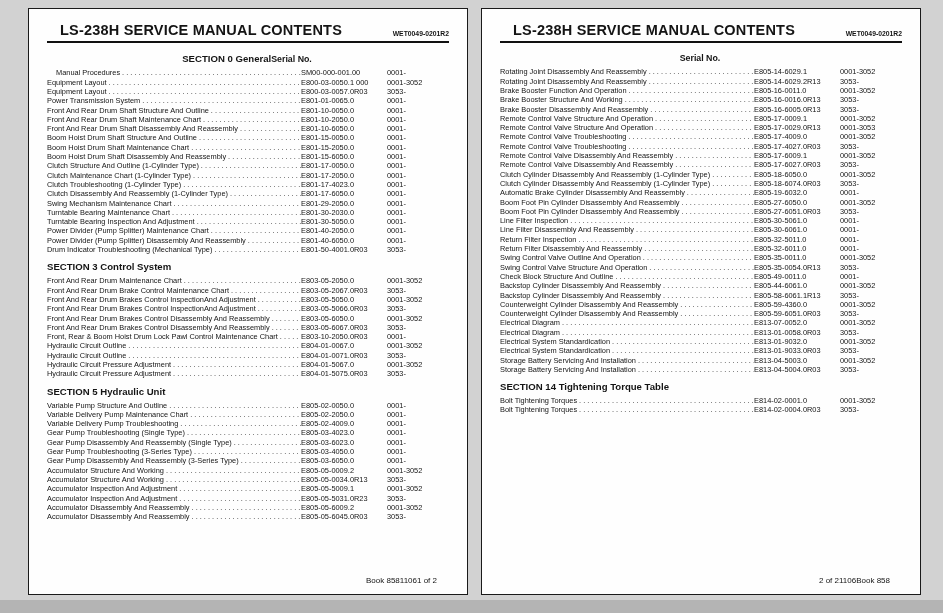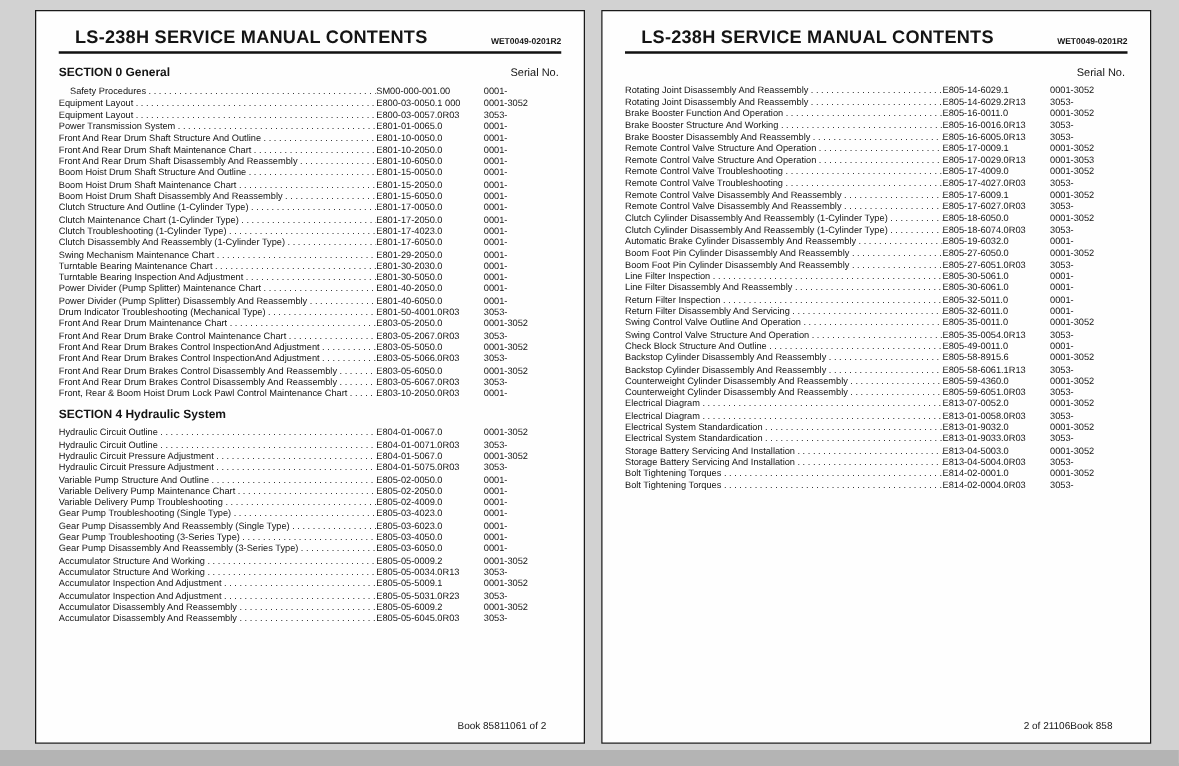--- a/index.html
+++ b/index.html
@@ -16,23 +16,23 @@
     padding:13px 18px 0 18px;
   }
   .page-left{left:28px;}
   .page-right{left:481px;}
   .hdr{display:flex;align-items:flex-end;justify-content:space-between;text-align:center;}
   .page-title{font-size:14.5px;font-weight:bold;letter-spacing:.2px;margin-left:13px;white-space:nowrap;}
   .doc-number{font-size:6.8px;font-weight:bold;white-space:nowrap;padding-bottom:1px;}
   .hdr-rule{height:2.4px;background:#111;margin-top:3px;}
   .content{margin-top:10px;}
   .sec-head{display:flex;justify-content:space-between;align-items:baseline;margin:7px 0 4px 0;}
-  .sec-head.first{margin-top:9px;}
+  .sec-head.first{margin-top:9px;justify-content:center;}
   .sec-title{font-size:9.6px;font-weight:bold;}
-  .serial-label{font-size:8.8px;font-weight:normal;padding-right:2px;}
+  .serial-label{font-size:8.8px;font-weight:bold;padding-right:2px;}
   .row{display:flex;align-items:baseline;font-size:7.4px;line-height:9.3px;white-space:nowrap;}
   .row .t{flex:0 0 auto;}
   .row.indent .t{padding-left:9px;}
   .dots{flex:1 1 auto;overflow:hidden;padding:0 3px 0 2px;}
   .dots::after{content:". . . . . . . . . . . . . . . . . . . . . . . . . . . . . . . . . . . . . . . . . . . . . . . . . . . . . . . . . . . . . . . . . . . . . . . . . . . . . . . . . . . . . . . . . . . . . . . . . . . . . . . .";}
   .dots.hide::after{content:"";}
   .code{flex:0 0 86px;}
   .serial{flex:0 0 62px;}
   .footer{
     position:absolute;left:0;right:0;bottom:9px;
@@ -49,21 +49,21 @@
     <span class="doc-number">WET0049-0201R2</span>
   </div>
   <div class="hdr-rule"></div>
   <div class="content">
       <div class="section">
         <div class="sec-head first">
           <span class="sec-title">SECTION 0 General</span>
           <span class="serial-label">Serial No.</span>
         </div>
         <div class="row indent">
-          <span class="t">Safety Procedures</span>
+          <span class="t">Manual Procedures</span>
           <span class="dots"></span>
           <span class="code">SM00-000-001.00</span>
           <span class="serial">0001-</span>
         </div>
         <div class="row">
           <span class="t">Equipment Layout</span>
           <span class="dots"></span>
           <span class="code">E800-03-0050.1 000</span>
           <span class="serial">0001-3052</span>
         </div>
@@ -172,20 +172,23 @@
           <span class="serial">0001-</span>
         </div>
         <div class="row">
           <span class="t">Drum Indicator Troubleshooting (Mechanical Type)</span>
           <span class="dots"></span>
           <span class="code">E801-50-4001.0R03</span>
           <span class="serial">3053-</span>
         </div>
       </div>
       <div class="section">
+        <div class="sec-head">
+          <span class="sec-title">SECTION 3 Control System</span>
+        </div>
         <div class="row">
           <span class="t">Front And Rear Drum Maintenance Chart</span>
           <span class="dots"></span>
           <span class="code">E803-05-2050.0</span>
           <span class="serial">0001-3052</span>
         </div>
         <div class="row">
           <span class="t">Front And Rear Drum Brake Control Maintenance Chart</span>
           <span class="dots"></span>
           <span class="code">E803-05-2067.0R03</span>
@@ -216,49 +219,49 @@
           <span class="serial">3053-</span>
         </div>
         <div class="row">
           <span class="t">Front, Rear &amp; Boom Hoist Drum Lock Pawl Control Maintenance Chart</span>
           <span class="dots"></span>
           <span class="code">E803-10-2050.0R03</span>
           <span class="serial">0001-</span>
         </div>
       </div>
       <div class="section">
+        <div class="row">
+          <span class="t">Hydraulic Circuit Outline</span>
+          <span class="dots"></span>
+          <span class="code">E804-01-0067.0</span>
+          <span class="serial">0001-3052</span>
+        </div>
+        <div class="row">
+          <span class="t">Hydraulic Circuit Outline</span>
+          <span class="dots"></span>
+          <span class="code">E804-01-0071.0R03</span>
+          <span class="serial">3053-</span>
+        </div>
+        <div class="row">
+          <span class="t">Hydraulic Circuit Pressure Adjustment</span>
+          <span class="dots"></span>
+          <span class="code">E804-01-5067.0</span>
+          <span class="serial">0001-3052</span>
+        </div>
+        <div class="row">
+          <span class="t">Hydraulic Circuit Pressure Adjustment</span>
+          <span class="dots"></span>
+          <span class="code">E804-01-5075.0R03</span>
+          <span class="serial">3053-</span>
+        </div>
+      </div>
+      <div class="section">
         <div class="sec-head">
-          <span class="sec-title">SECTION 4 Hydraulic System</span>
-        </div>
-        <div class="row">
-          <span class="t">Hydraulic Circuit Outline</span>
-          <span class="dots"></span>
-          <span class="code">E804-01-0067.0</span>
-          <span class="serial">0001-3052</span>
-        </div>
-        <div class="row">
-          <span class="t">Hydraulic Circuit Outline</span>
-          <span class="dots"></span>
-          <span class="code">E804-01-0071.0R03</span>
-          <span class="serial">3053-</span>
-        </div>
-        <div class="row">
-          <span class="t">Hydraulic Circuit Pressure Adjustment</span>
-          <span class="dots"></span>
-          <span class="code">E804-01-5067.0</span>
-          <span class="serial">0001-3052</span>
-        </div>
-        <div class="row">
-          <span class="t">Hydraulic Circuit Pressure Adjustment</span>
-          <span class="dots"></span>
-          <span class="code">E804-01-5075.0R03</span>
-          <span class="serial">3053-</span>
-        </div>
-      </div>
-      <div class="section">
+          <span class="sec-title">SECTION 5 Hydraulic Unit</span>
+        </div>
         <div class="row">
           <span class="t">Variable Pump Structure And Outline</span>
           <span class="dots"></span>
           <span class="code">E805-02-0050.0</span>
           <span class="serial">0001-</span>
         </div>
         <div class="row">
           <span class="t">Variable Delivery Pump Maintenance Chart</span>
           <span class="dots"></span>
           <span class="code">E805-02-2050.0</span>
@@ -459,21 +462,21 @@
           <span class="code">E805-30-6061.0</span>
           <span class="serial">0001-</span>
         </div>
         <div class="row">
           <span class="t">Return Filter Inspection</span>
           <span class="dots"></span>
           <span class="code">E805-32-5011.0</span>
           <span class="serial">0001-</span>
         </div>
         <div class="row">
-          <span class="t">Return Filter Disassembly And Servicing</span>
+          <span class="t">Return Filter Disassembly And Reassembly</span>
           <span class="dots"></span>
           <span class="code">E805-32-6011.0</span>
           <span class="serial">0001-</span>
         </div>
         <div class="row">
           <span class="t">Swing Control Valve Outline And Operation</span>
           <span class="dots"></span>
           <span class="code">E805-35-0011.0</span>
           <span class="serial">0001-3052</span>
         </div>
@@ -485,21 +488,21 @@
         </div>
         <div class="row">
           <span class="t">Check Block Structure And Outline</span>
           <span class="dots"></span>
           <span class="code">E805-49-0011.0</span>
           <span class="serial">0001-</span>
         </div>
         <div class="row">
           <span class="t">Backstop Cylinder Disassembly And Reassembly</span>
           <span class="dots"></span>
-          <span class="code">E805-58-8915.6</span>
+          <span class="code">E805-44-6061.0</span>
           <span class="serial">0001-3052</span>
         </div>
         <div class="row">
           <span class="t">Backstop Cylinder Disassembly And Reassembly</span>
           <span class="dots"></span>
           <span class="code">E805-58-6061.1R13</span>
           <span class="serial">3053-</span>
         </div>
         <div class="row">
           <span class="t">Counterweight Cylinder Disassembly And Reassembly</span>
@@ -546,20 +549,23 @@
           <span class="serial">0001-3052</span>
         </div>
         <div class="row">
           <span class="t">Storage Battery Servicing And Installation</span>
           <span class="dots"></span>
           <span class="code">E813-04-5004.0R03</span>
           <span class="serial">3053-</span>
         </div>
       </div>
       <div class="section">
+        <div class="sec-head">
+          <span class="sec-title">SECTION 14 Tightening Torque Table</span>
+        </div>
         <div class="row">
           <span class="t">Bolt Tightening Torques</span>
           <span class="dots"></span>
           <span class="code">E814-02-0001.0</span>
           <span class="serial">0001-3052</span>
         </div>
         <div class="row">
           <span class="t">Bolt Tightening Torques</span>
           <span class="dots"></span>
           <span class="code">E814-02-0004.0R03</span>

